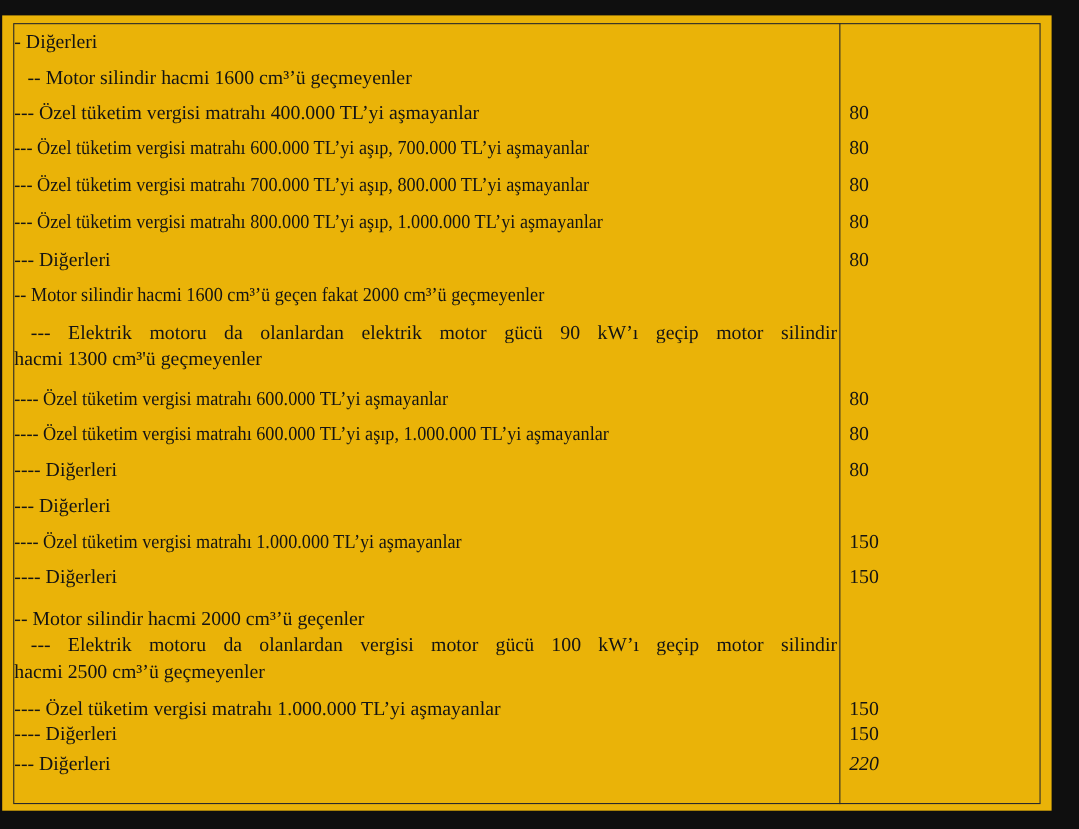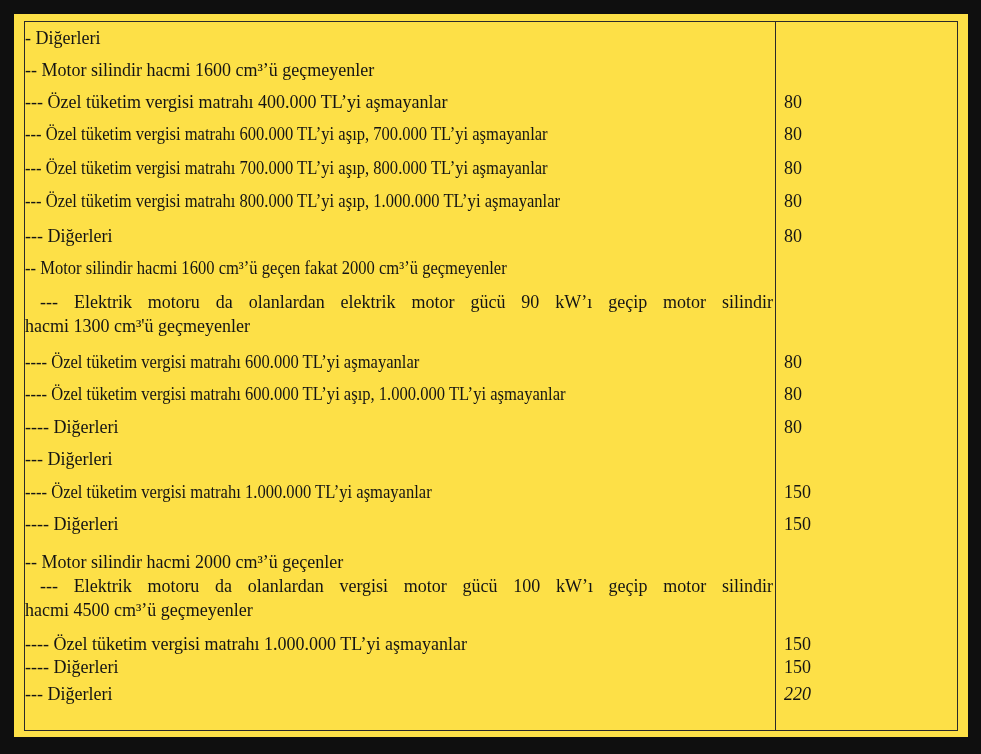--- a/index.html
+++ b/index.html
@@ -1,34 +1,34 @@
 <!DOCTYPE html>
 <html><head>
 <meta charset="utf-8">
 <style>
   html,body{margin:0;padding:0;}
   body{width:981px;height:754px;background:#0f0f0f;position:relative;overflow:hidden;
        font-family:"Liberation Serif","DejaVu Serif",serif;color:#141414;}
-  .page{position:absolute;left:14px;top:14px;width:954px;height:723px;background:#fde047;}
+  .page{position:absolute;left:2px;top:14px;width:954px;height:723px;background:#eab308;}
   .tbl{position:absolute;left:10px;top:7px;width:934px;height:710px;border:1.5px solid #2a2a2a;box-sizing:border-box;}
   .divider{position:absolute;left:761px;top:7px;width:0;height:710px;border-left:1.5px solid #2a2a2a;}
   .line{position:absolute;left:11px;font-size:18px;line-height:20px;white-space:nowrap;transform-origin:0 50%;}
   .val{position:absolute;left:762px;width:182px;text-align:left;font-size:18px;line-height:20px;padding-left:8px;box-sizing:border-box;}
   .cond{transform:scaleX(0.92);}
 </style>
 </head>
 <body>
 
 <div class="page">
   <div class="tbl"></div>
   <div class="divider"></div>
 
   <div id="rows">
       <div class="line" style="top: 14px;">- Diğerleri</div>
-      <div class="line" style="top: 46px;">-- Motor silindir hacmi 1600 cm³’ü geçmeyenler</div>
+      <div class="line" style="top: 46px; margin-left: 12px;">-- Motor silindir hacmi 1600 cm³’ü geçmeyenler</div>
       <div class="line" style="top: 78px;">--- Özel tüketim vergisi matrahı 400.000 TL’yi aşmayanlar</div>
       <div class="val" style="top: 78px;">80</div>
       <div class="line cond" style="top: 110px;">--- Özel tüketim vergisi matrahı 600.000 TL’yi aşıp, 700.000 TL’yi aşmayanlar</div>
       <div class="val" style="top: 110px;">80</div>
       <div class="line cond" style="top: 144px;">--- Özel tüketim vergisi matrahı 700.000 TL’yi aşıp, 800.000 TL’yi aşmayanlar</div>
       <div class="val" style="top: 144px;">80</div>
       <div class="line cond" style="top: 177px;">--- Özel tüketim vergisi matrahı 800.000 TL’yi aşıp, 1.000.000 TL’yi aşmayanlar</div>
       <div class="val" style="top: 177px;">80</div>
       <div class="line" style="top: 212px;">--- Diğerleri</div>
       <div class="val" style="top: 212px;">80</div>
@@ -41,21 +41,21 @@
       <div class="val" style="top: 370px;">80</div>
       <div class="line" style="top: 403px;">---- Diğerleri</div>
       <div class="val" style="top: 403px;">80</div>
       <div class="line" style="top: 435px;">--- Diğerleri</div>
       <div class="line cond" style="top: 468px;">---- Özel tüketim vergisi matrahı 1.000.000 TL’yi aşmayanlar</div>
       <div class="val" style="top: 468px;">150</div>
       <div class="line" style="top: 500px;">---- Diğerleri</div>
       <div class="val" style="top: 500px;">150</div>
       <div class="line" style="top: 538px;">-- Motor silindir hacmi 2000 cm³’ü geçenler</div>
       <div class="line" style="top: 562px; left: 26px; width: 733px; text-align: justify; text-align-last: justify; white-space: normal; height: 20px; overflow: hidden;">--- Elektrik motoru da olanlardan vergisi motor gücü 100 kW’ı geçip motor silindir</div>
-      <div class="line" style="top: 586px;">hacmi 4500 cm³’ü geçmeyenler</div>
+      <div class="line" style="top: 586px;">hacmi 2500 cm³’ü geçmeyenler</div>
       <div class="line" style="top: 620px;">---- Özel tüketim vergisi matrahı 1.000.000 TL’yi aşmayanlar</div>
       <div class="val" style="top: 620px;">150</div>
       <div class="line" style="top: 643px;">---- Diğerleri</div>
       <div class="val" style="top: 643px;">150</div>
       <div class="line" style="top: 670px;">--- Diğerleri</div>
       <div class="val" style="top: 670px; font-style: italic;">220</div>
     </div>
 </div>
 
 </body></html>

